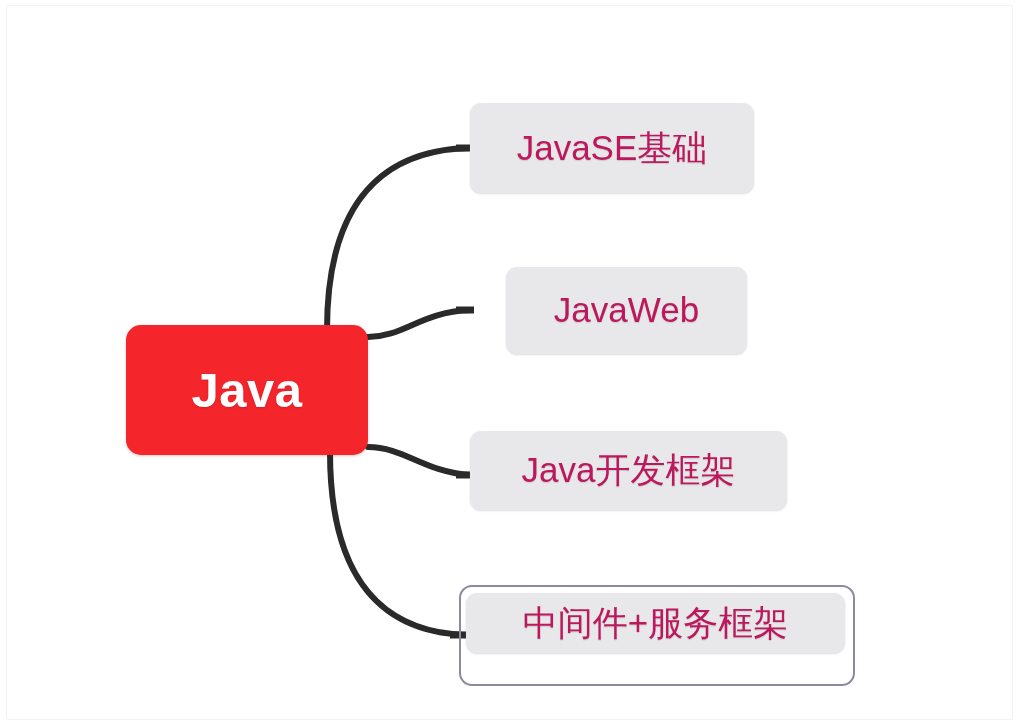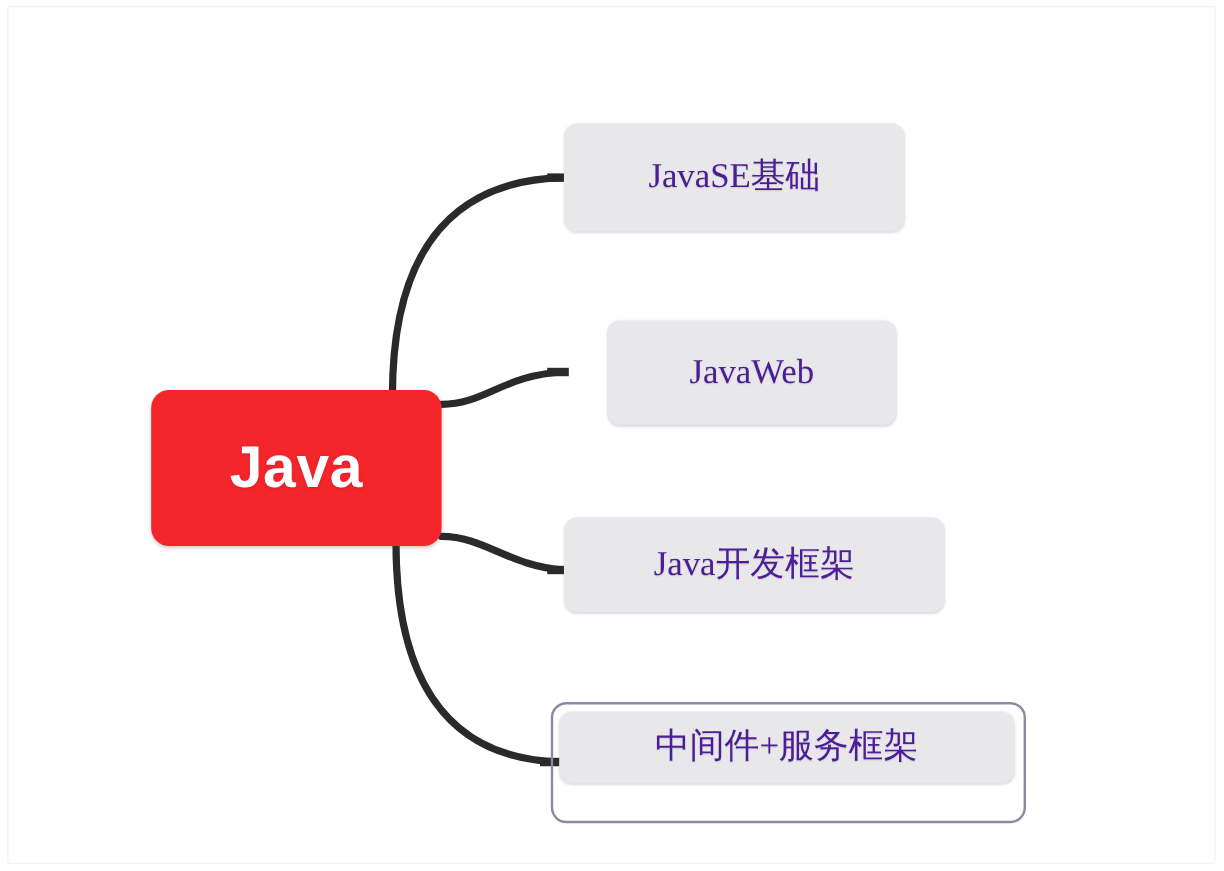--- a/index.html
+++ b/index.html
@@ -69,27 +69,26 @@
     line-height: 1;
   }
 
   
   .child-node {
     background: #e8e8ea;
     border-radius: 11px;
     box-shadow: 0 1px 2px rgba(140, 140, 155, 0.30);
   }
   .child-node .node-label {
-    color: #4c1d95;
-    font-size: 29px;
+    color: #be185d;
+    font-size: 35px;
     font-weight: normal;
     line-height: 1.1;
     white-space: nowrap;
     text-shadow: 0 1px 1px rgba(120, 120, 140, 0.28);
-    font-family: Liberation Serif, serif;
   }
 
   #child-node-0 { left: 470px; top: 103px;  width: 284px; height: 90px; }
   #child-node-1 { left: 470px; top: 267px;  width: 241px; height: 87px; margin-left: 36px; }
   #child-node-2 { left: 470px; top: 431px;  width: 317px; height: 79px; }
 
   
   #child-node-3 {
     left: 466px;
     top: 593px;

